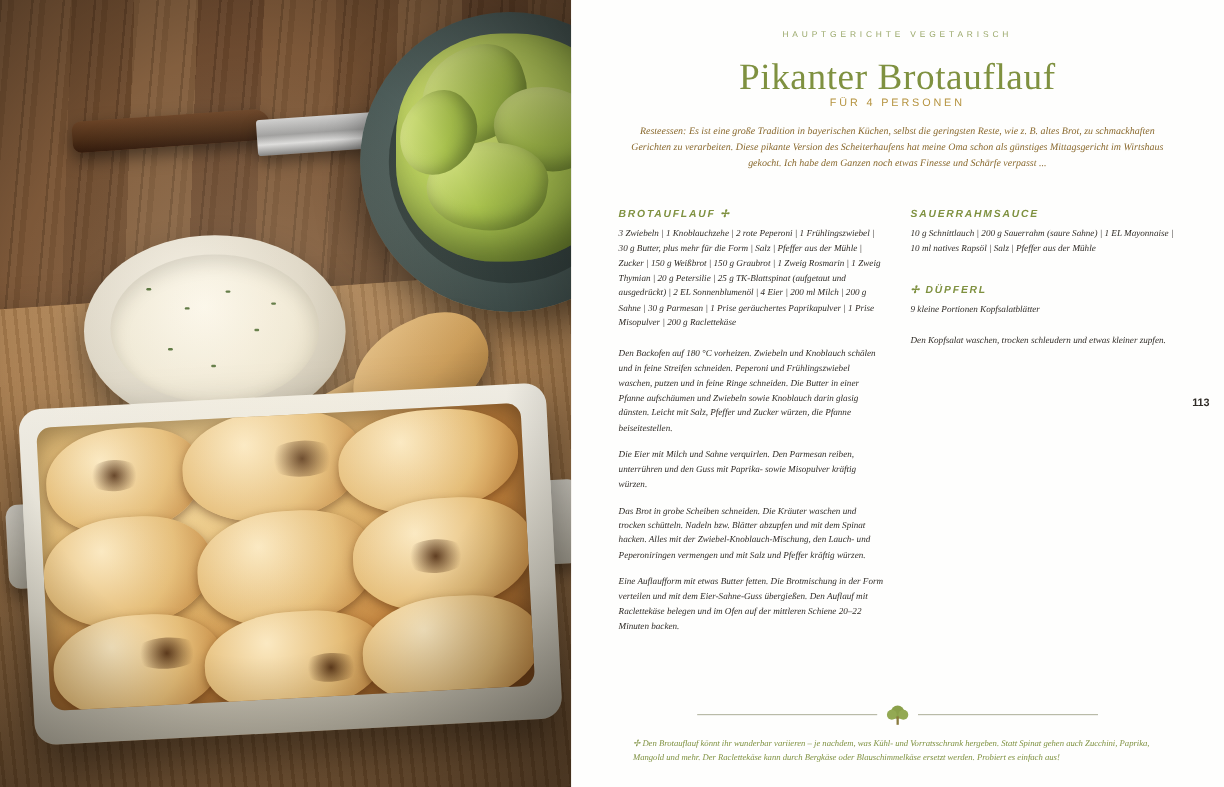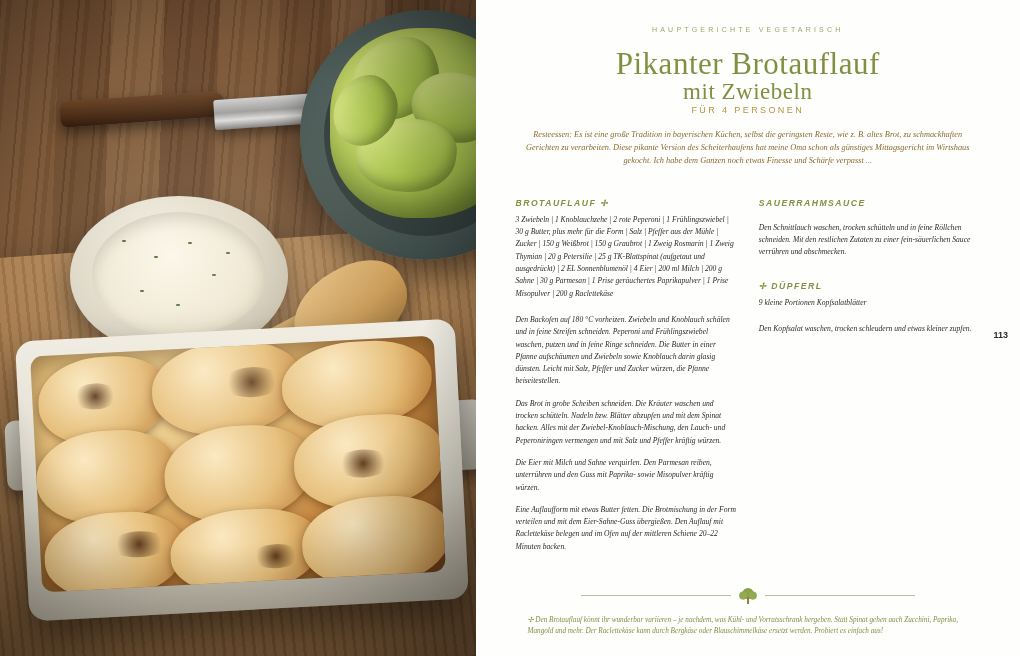--- a/index.html
+++ b/index.html
@@ -391,41 +391,40 @@
     </div>
     <div class="wood-shade"></div>
   </div>
 
   <div class="text-page">
 
     <div class="eyebrow">HAUPTGERICHTE VEGETARISCH</div>
 
     <h1 class="title">
       <span>Pikanter Brotauflauf</span>
-      <span class="title-line2 small">mit Zwiebeln</span>
     </h1>
 
     <div class="servings">FÜR 4 PERSONEN</div>
 
     <div class="intro">Resteessen: Es ist eine große Tradition in bayerischen Küchen, selbst die geringsten Reste, wie z. B. altes Brot, zu schmackhaften Gerichten zu verarbeiten. Diese pikante Version des Scheiterhaufens hat meine Oma schon als günstiges Mittagsgericht im Wirtshaus gekocht. Ich habe dem Ganzen noch etwas Finesse und Schärfe verpasst ...</div>
 
     <div class="columns">
 
       <div class="col">
         <div class="sec-head">BROTAUFLAUF ✢</div>
         <div class="ingredients">3 Zwiebeln | 1 Knoblauchzehe | 2 rote Peperoni | 1 Frühlingszwiebel | 30 g Butter, plus mehr für die Form | Salz | Pfeffer aus der Mühle | Zucker | 150 g Weißbrot | 150 g Graubrot | 1 Zweig Rosmarin | 1 Zweig Thymian | 20 g Petersilie | 25 g TK-Blattspinat (aufgetaut und ausgedrückt) | 2 EL Sonnenblumenöl | 4 Eier | 200 ml Milch | 200 g Sahne | 30 g Parmesan | 1 Prise geräuchertes Paprikapulver | 1 Prise Misopulver | 200 g Raclettekäse</div>
         <div class="para first">Den Backofen auf 180 °C vorheizen. Zwiebeln und Knoblauch schälen und in feine Streifen schneiden. Peperoni und Frühlingszwiebel waschen, putzen und in feine Ringe schneiden. Die Butter in einer Pfanne aufschäumen und Zwiebeln sowie Knoblauch darin glasig dünsten. Leicht mit Salz, Pfeffer und Zucker würzen, die Pfanne beiseitestellen.</div>
+        <div class="para">Die Eier mit Milch und Sahne verquirlen. Den Parmesan reiben, unterrühren und den Guss mit Paprika- sowie Misopulver kräftig würzen.</div>
         <div class="para">Das Brot in grobe Scheiben schneiden. Die Kräuter waschen und trocken schütteln. Nadeln bzw. Blätter abzupfen und mit dem Spinat hacken. Alles mit der Zwiebel-Knoblauch-Mischung, den Lauch- und Peperoniringen vermengen und mit Salz und Pfeffer kräftig würzen.</div>
-        <div class="para">Die Eier mit Milch und Sahne verquirlen. Den Parmesan reiben, unterrühren und den Guss mit Paprika- sowie Misopulver kräftig würzen.</div>
         <div class="para">Eine Auflaufform mit etwas Butter fetten. Die Brotmischung in der Form verteilen und mit dem Eier-Sahne-Guss übergießen. Den Auflauf mit Raclettekäse belegen und im Ofen auf der mittleren Schiene 20–22 Minuten backen.</div>
       </div>
 
       <div class="col">
         <div class="sec-head">SAUERRAHMSAUCE</div>
-        <div class="para first">Den Schnittlauch waschen, trocken schütteln und in feine Röllchen schneiden. Mit den restlichen Zutaten zu einer fein-säuerlichen Sauce verrühren und abschmecken.</div>
+        <div class="ingredients">10 g Schnittlauch | 200 g Sauerrahm (saure Sahne) | 1 EL Mayonnaise | 10 ml natives Rapsöl | Salz | Pfeffer aus der Mühle</div>
 
         <div class="sec-head" style="margin-top:22px;">✢ DÜPFERL</div>
         <div class="ingredients">9 kleine Portionen Kopfsalatblätter</div>
         <div class="para first">Den Kopfsalat waschen, trocken schleudern und etwas kleiner zupfen.</div>
       </div>
     </div>
 
     <div class="page-number">113</div>
 
     <div class="footer">

